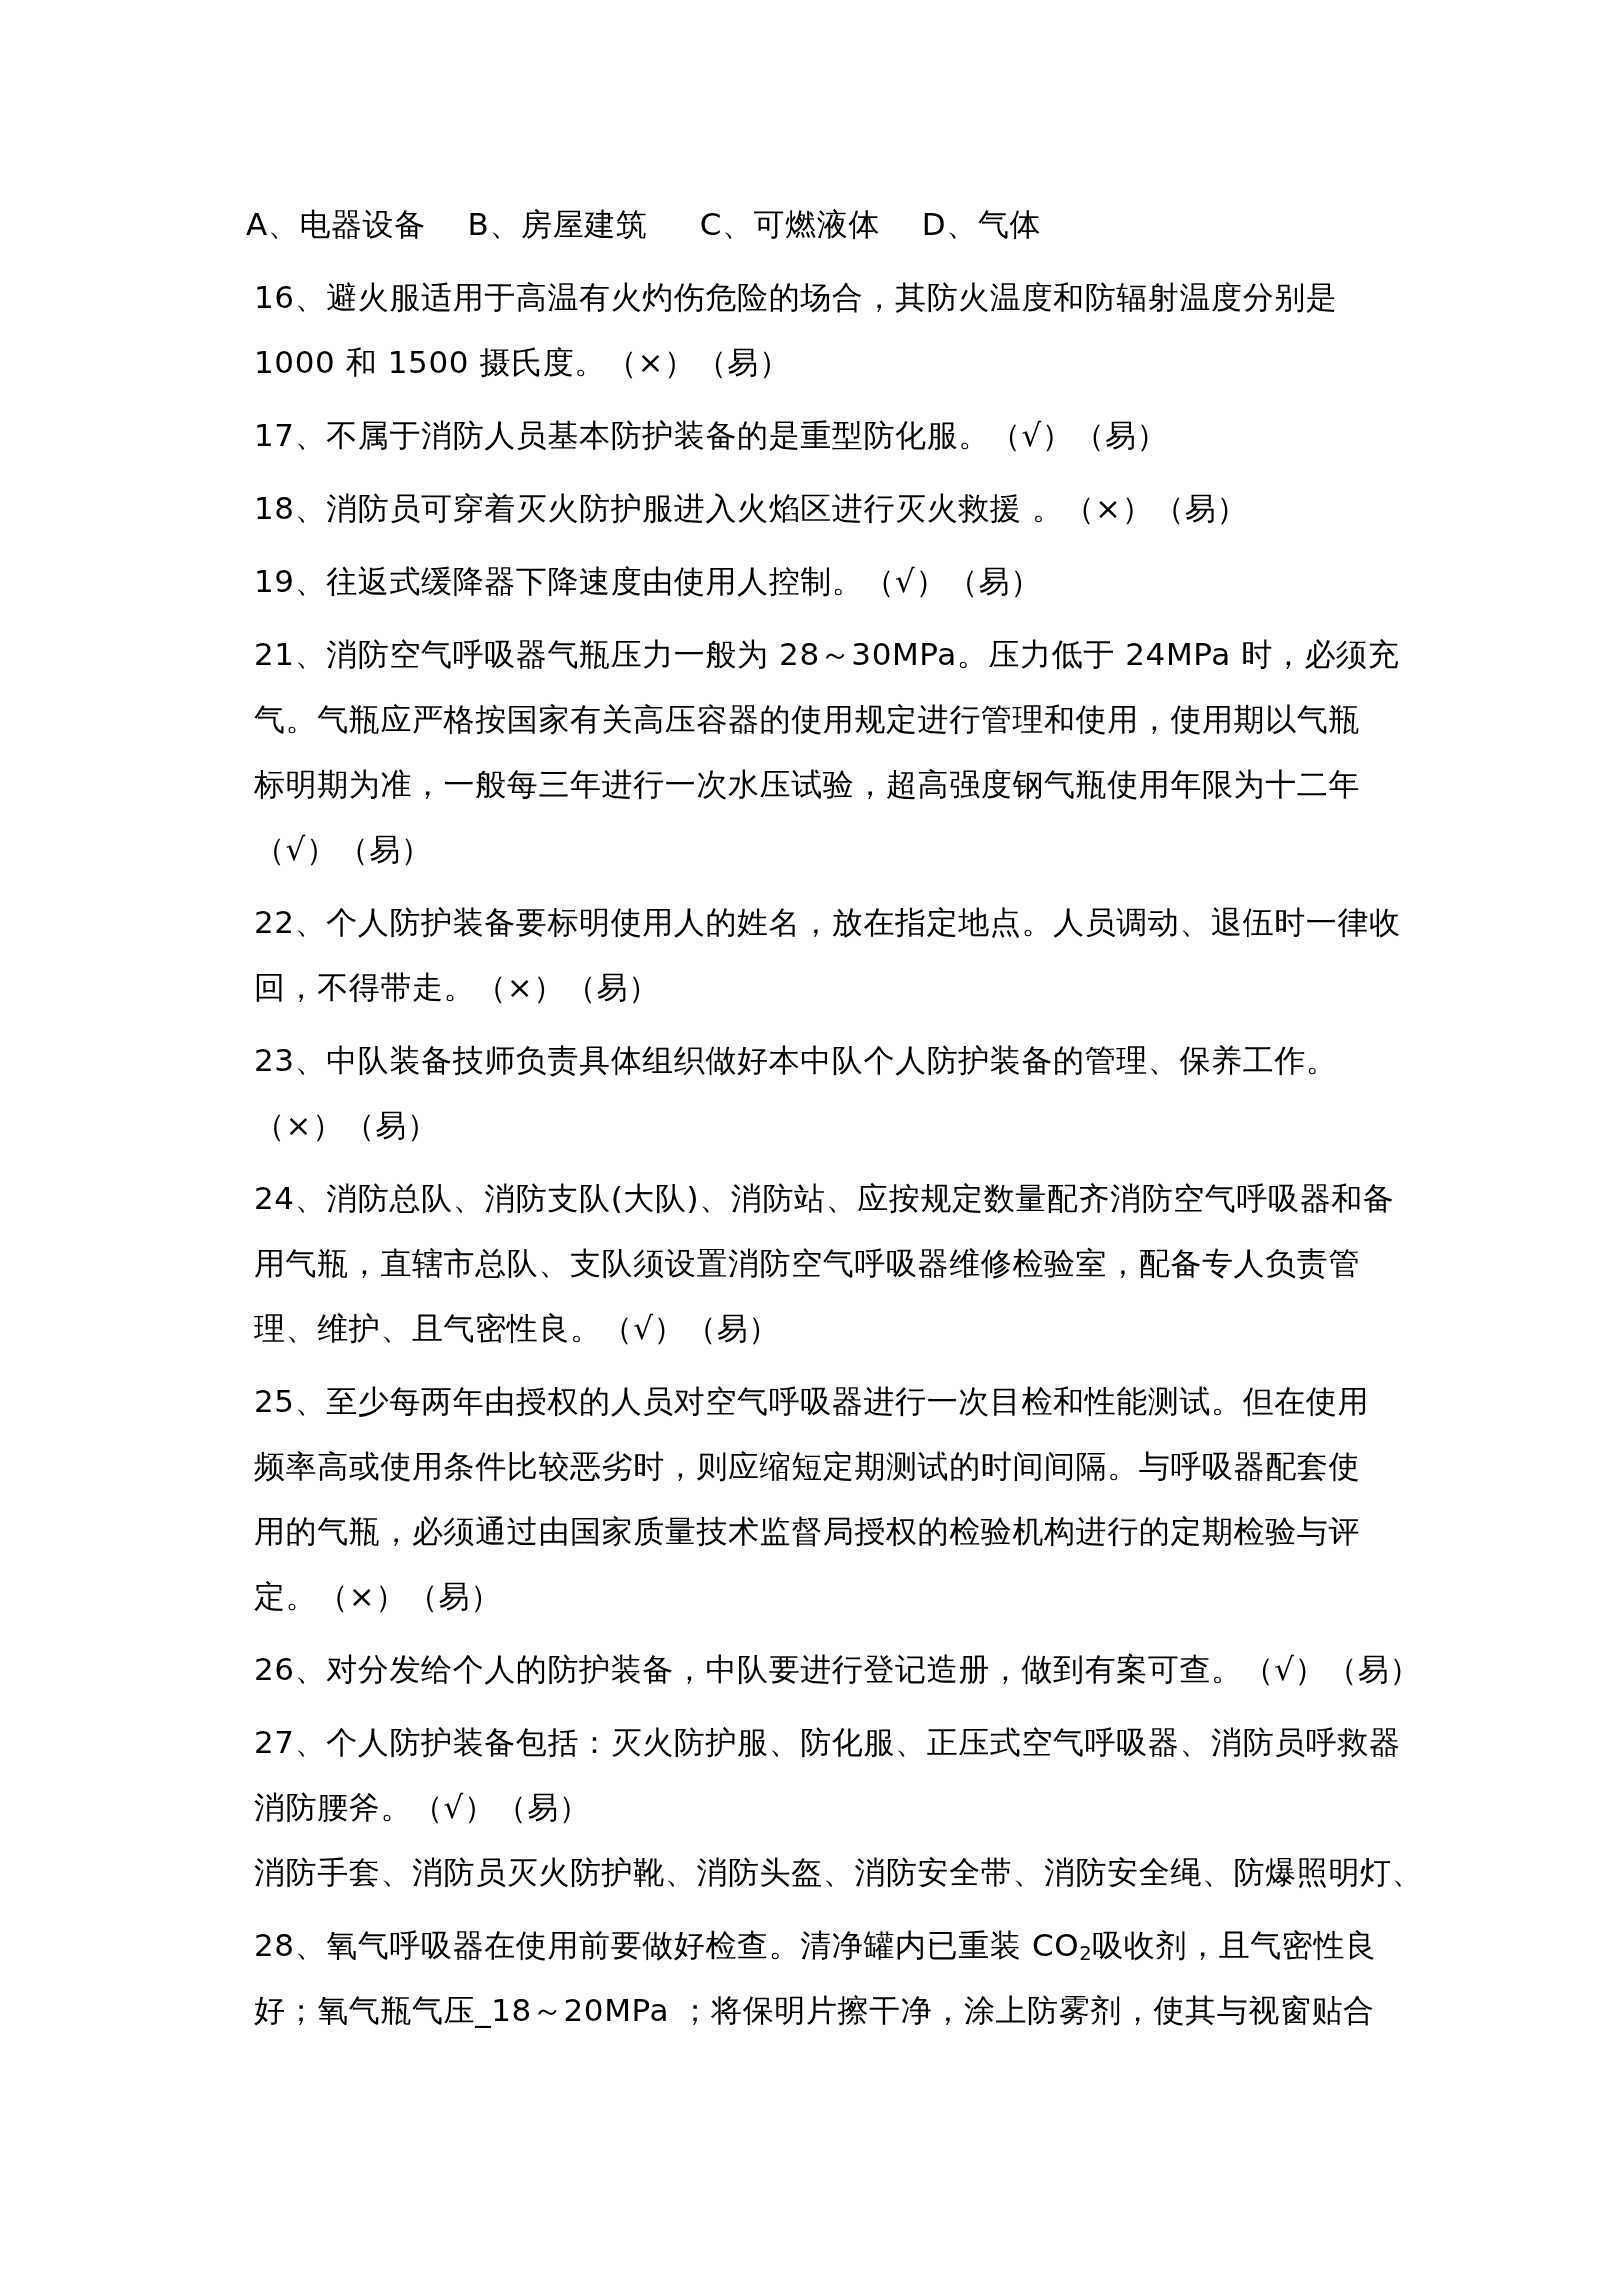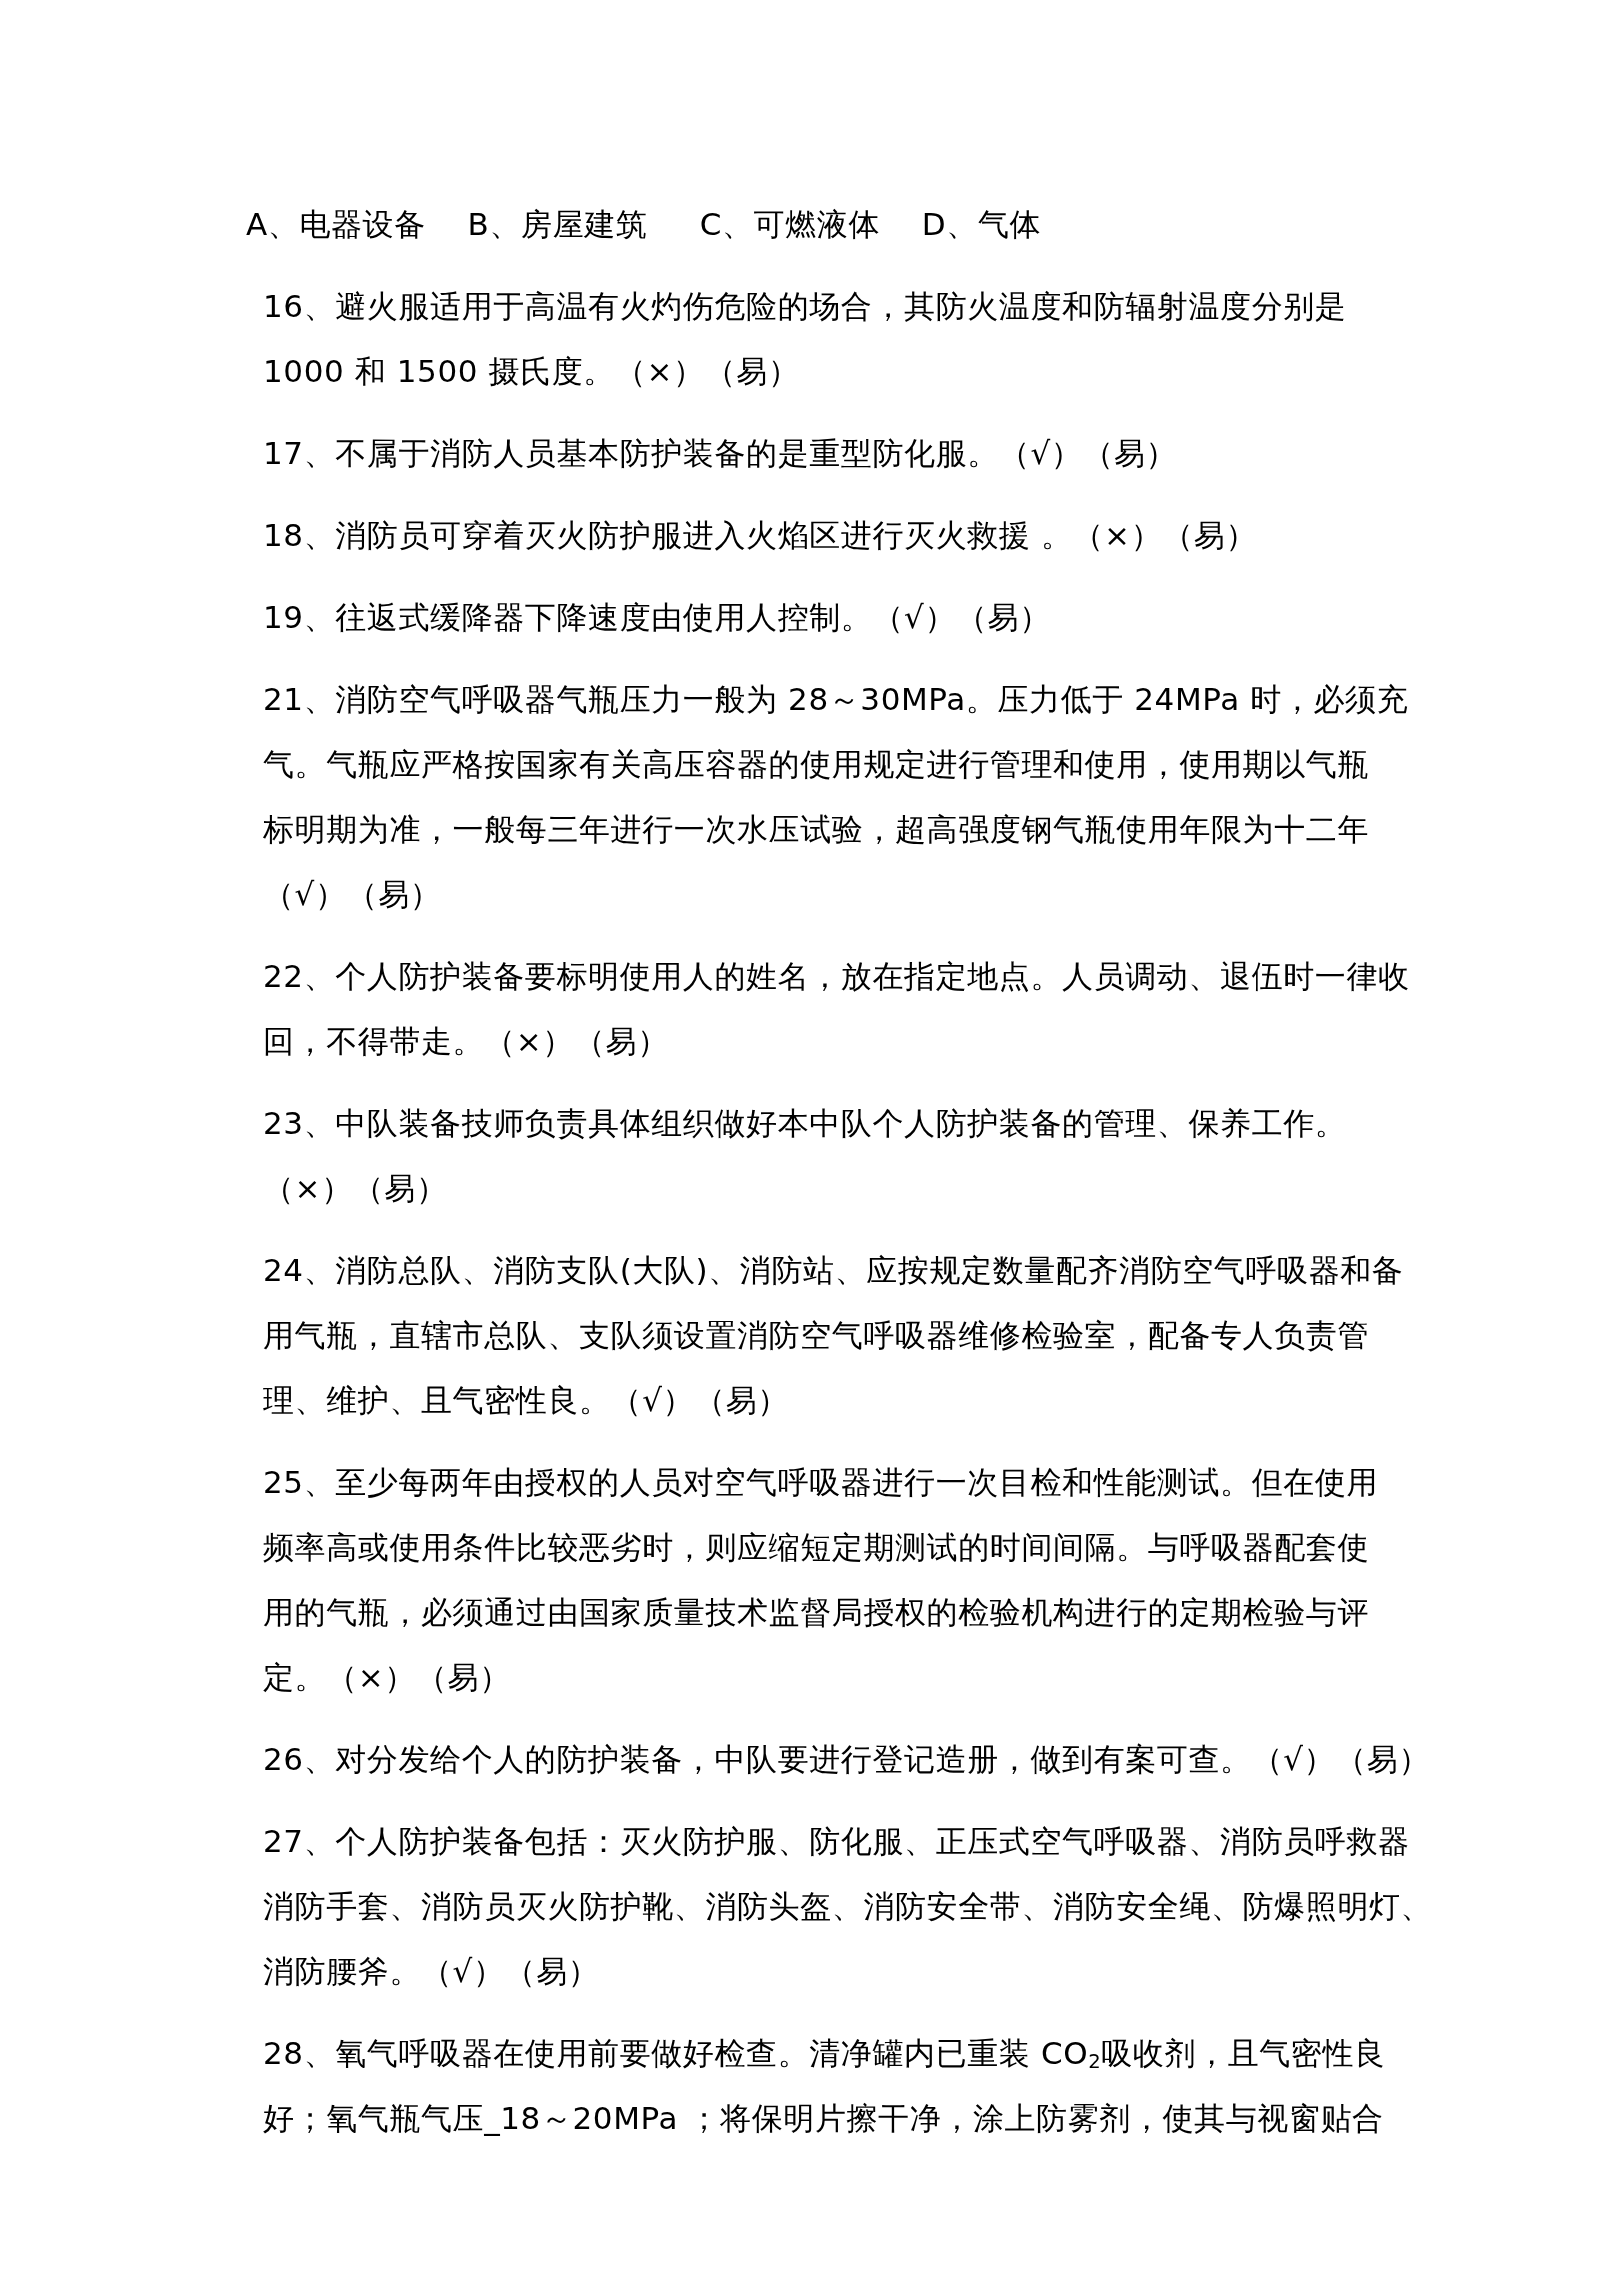--- a/index.html
+++ b/index.html
@@ -22,21 +22,21 @@
     width: 1147px;
   }
   .line {
     height: 65px;
     line-height: 65px;
     font-size: 31px;
     white-space: pre;
     letter-spacing: 0.6px;
   }
   .para {
-    margin: 17px;
+    margin: 8px;
   }
   sub {
     font-size: 19.6px;
     vertical-align: -3.9px;
     line-height: 0;
   }
 </style>
 </head>
 <body>
 
@@ -91,22 +91,22 @@
     <div class="line">用的气瓶，必须通过由国家质量技术监督局授权的检验机构进行的定期检验与评</div>
     <div class="line">定。（×）（易）</div>
   </div>
 
   <div class="para">
     <div class="line">26、对分发给个人的防护装备，中队要进行登记造册，做到有案可查。（√）（易）</div>
   </div>
 
   <div class="para">
     <div class="line">27、个人防护装备包括：灭火防护服、防化服、正压式空气呼吸器、消防员呼救器</div>
+    <div class="line">消防腰斧。（√）（易）</div>
     <div class="line">消防手套、消防员灭火防护靴、消防头盔、消防安全带、消防安全绳、防爆照明灯、</div>
-    <div class="line">消防腰斧。（√）（易）</div>
   </div>
 
   <div class="para">
     <div class="line"><span>28、氧气呼吸器在使用前要做好检查。清净罐内已重装 CO</span><sub>2</sub><span>吸收剂，且气密性良</span></div>
     <div class="line">好；氧气瓶气压_18～20MPa ；将保明片擦干净，涂上防雾剂，使其与视窗贴合</div>
   </div>
 
 </div>
 
 

